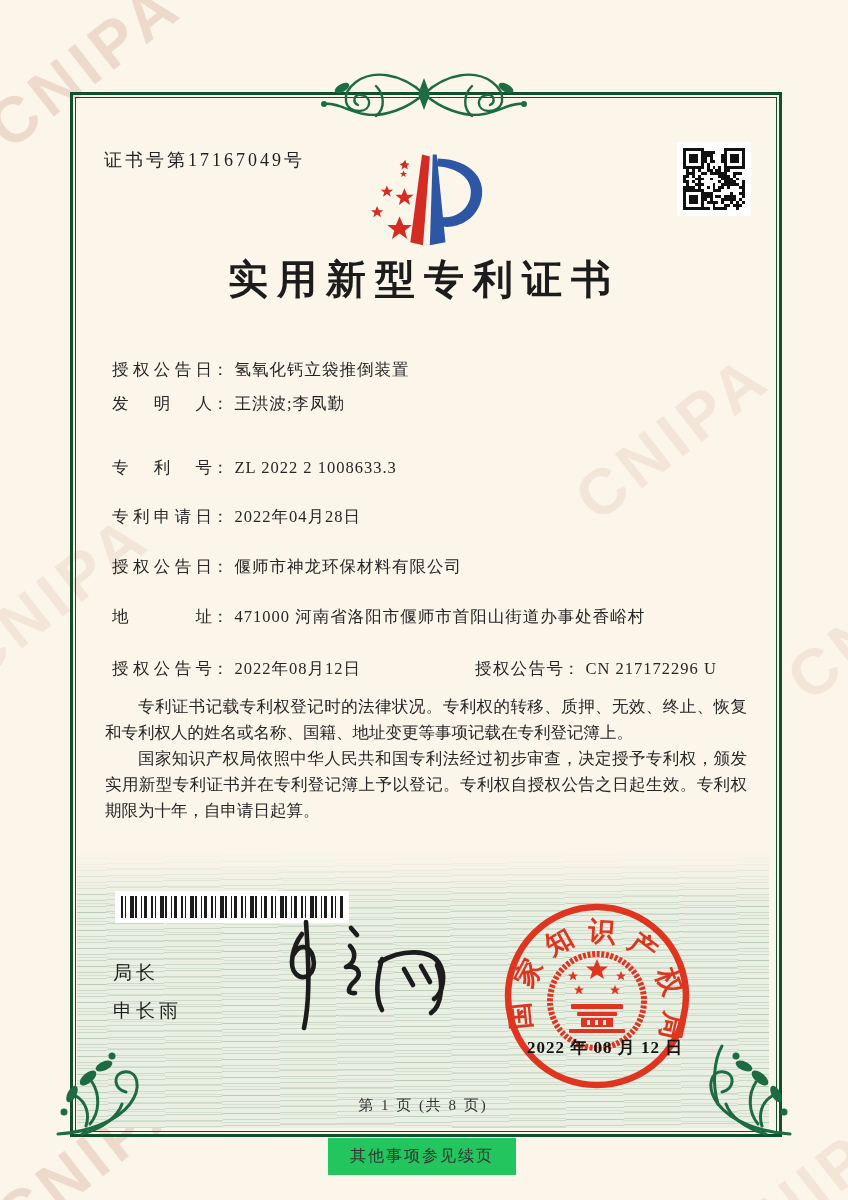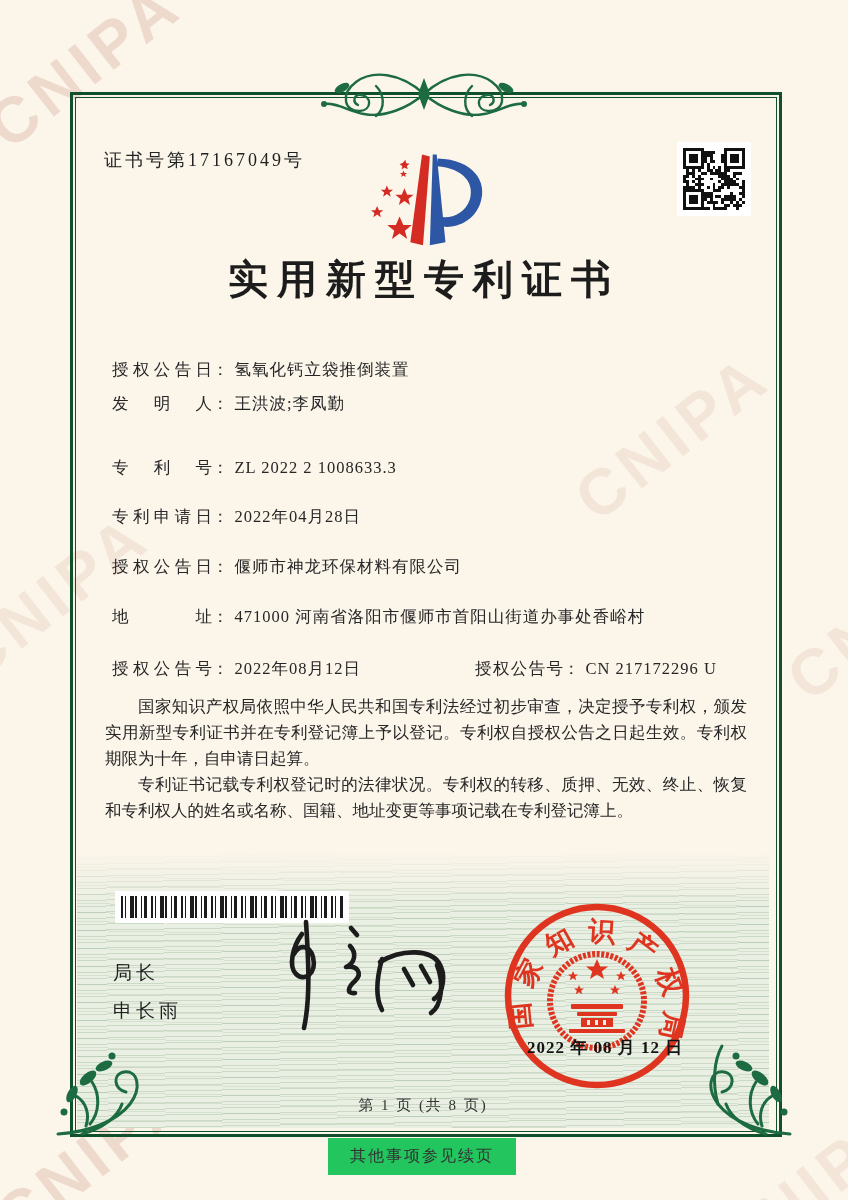--- a/index.html
+++ b/index.html
@@ -439,22 +439,22 @@
     <span class="flabel">地址</span><span class="colon">：</span><span class="fvalue">471000 河南省洛阳市偃师市首阳山街道办事处香峪村</span>
   </div>
   <div class="field-row r7">
     <span class="flabel">授权公告号</span><span class="colon">：</span><span class="fvalue">2022年08月12日</span>
     <span class="grant2">
       <span class="flabel-sm">授权公告号</span><span class="colon">：</span><span class="fvalue">CN 217172296 U</span>
     </span>
   </div>
 
   <div class="body-text">
+    <p>专利证书记载专利权登记时的法律状况。专利权的转移、质押、无效、终止、恢复和专利权人的姓名或名称、国籍、地址变更等事项记载在专利登记簿上。</p>
     <p>国家知识产权局依照中华人民共和国专利法经过初步审查，决定授予专利权，颁发实用新型专利证书并在专利登记簿上予以登记。专利权自授权公告之日起生效。专利权期限为十年，自申请日起算。</p>
-    <p>专利证书记载专利权登记时的法律状况。专利权的转移、质押、无效、终止、恢复和专利权人的姓名或名称、国籍、地址变更等事项记载在专利登记簿上。</p>
   </div>
 
   <div class="barcode">
       <div class="barcode-inner"></div>
     </div>
 
   <div class="sig-title">局长</div>
   <div class="sig-name">申长雨</div>
 
   <svg class="signature-svg" width="195" height="125" viewBox="0 0 195 125">

